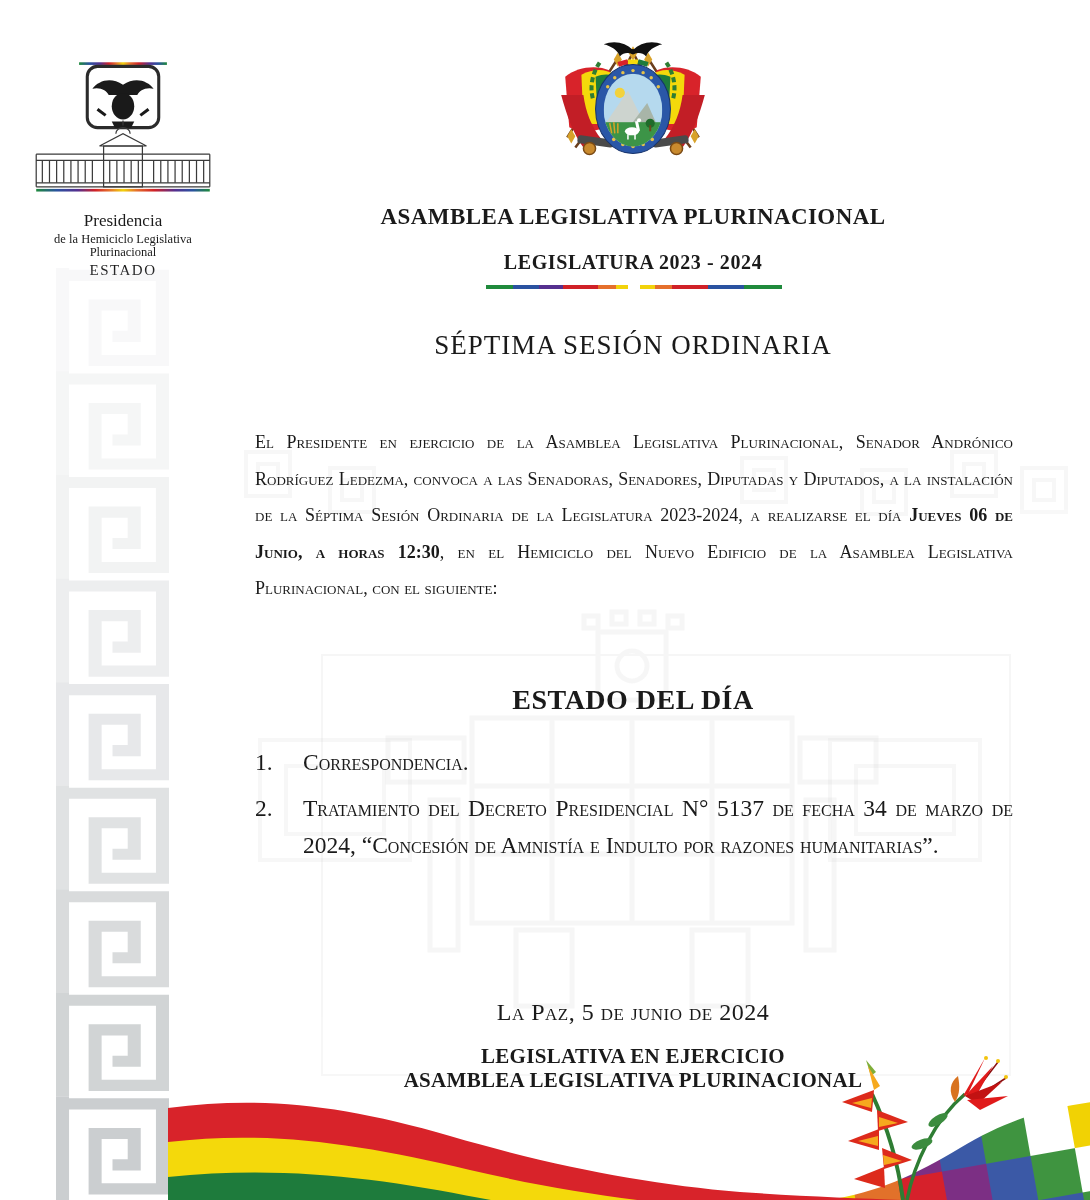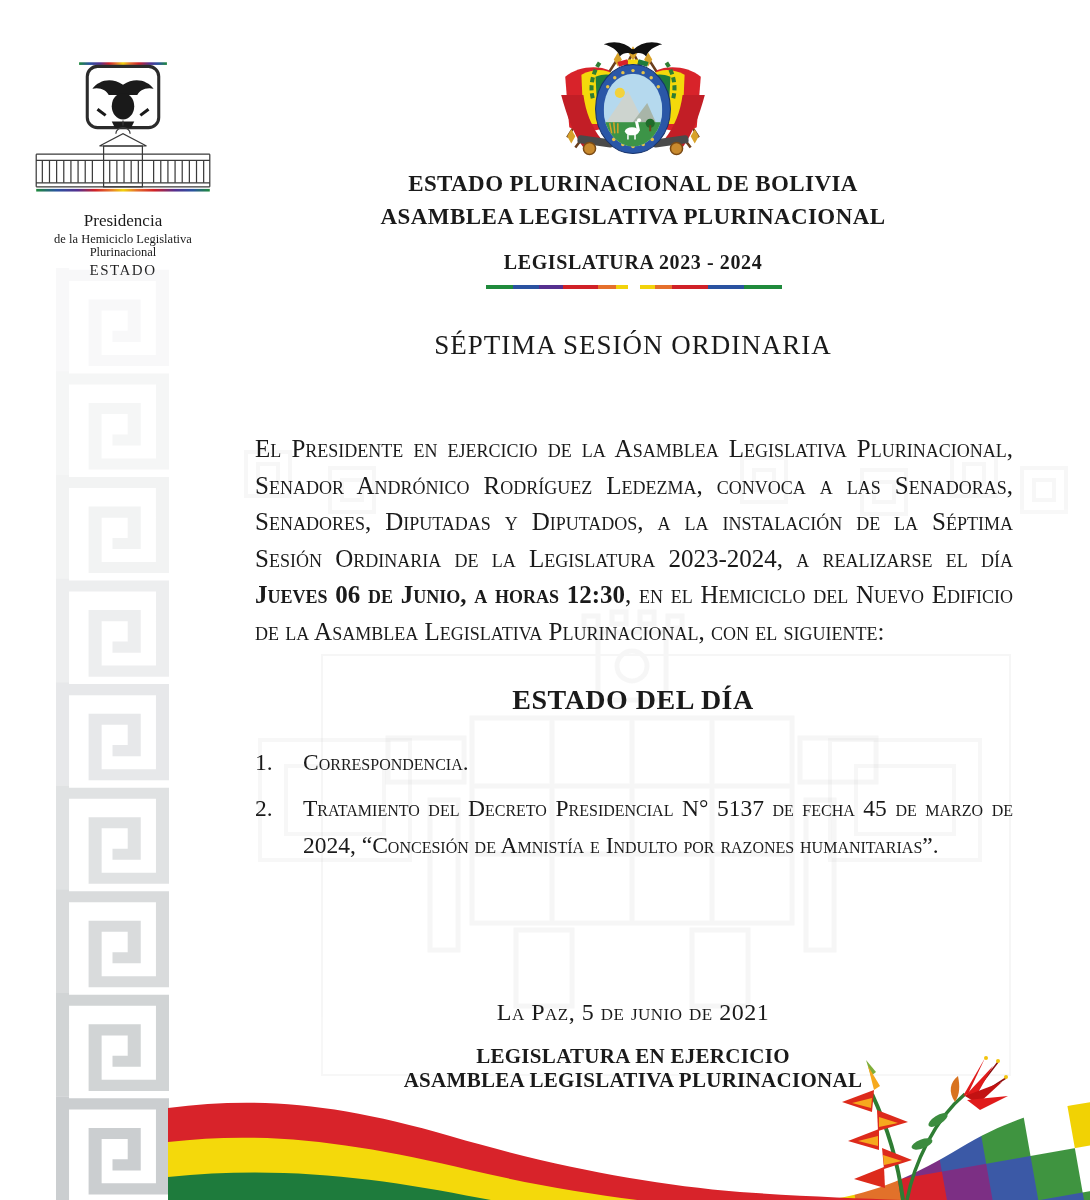--- a/index.html
+++ b/index.html
@@ -17,21 +17,21 @@
     top:285px;left:486px;width:296px;height:4px;
     background:linear-gradient(90deg,
       #1F8A3C 0 9%, #2A52A0 9% 18%, #55308F 18% 26%, #D02127 26% 38%,
       #E56F2C 38% 44%, #F2D30B 44% 48%, #FFFFFF 48% 52%, #F2D30B 52% 57%,
       #E56F2C 57% 63%, #D02127 63% 75%, #2A52A0 75% 87%, #1F8A3C 87% 100%);
   }
   .session{top:330px;font-size:27px;font-weight:normal;letter-spacing:1px;}
   .sc{font-variant:small-caps;}
   .para{
     left:255px;top:406px;width:758px;z-index:1;
-    font-size:25px;line-height:36.6px;text-align:justify;
+    font-size:18px;line-height:36.6px;text-align:justify;
   }
   .hl{font-weight:bold;}
   .orden{top:684px;font-size:28px;font-weight:bold;letter-spacing:.5px;z-index:1;}
   .agenda{left:255px;top:744px;width:758px;font-size:23.5px;line-height:37px;z-index:1;}
   .agenda-item{display:flex;}
   .agenda-item + .agenda-item{margin-top:9px;}
   .agenda-item .num{flex:none;width:48px;}
   .agenda-item .txt{flex:1;text-align:justify;}
   .dateline{top:999px;font-size:24px;letter-spacing:.5px;z-index:1;}
   .sig1{top:1044px;font-size:21px;font-weight:bold;letter-spacing:.3px;z-index:1;}
@@ -204,43 +204,42 @@
       <circle cx="102" cy="86" r="4.5" fill="#1f6b2a"></circle>
         <rect x="101" y="88" width="2" height="6" fill="#6b4a1d"></rect>
       <path d="M64,96 L62,86 M67,96 L66,85 M70,96 L70,86" stroke="#d8a22a" stroke-width="1.5"></path>
       <ellipse cx="84" cy="94" rx="7" ry="4" fill="#ffffff"></ellipse>
       <rect x="88" y="84" width="3" height="10" fill="#ffffff" transform="rotate(-12 89 89)"></rect>
       <circle cx="91" cy="83" r="2" fill="#ffffff"></circle>
       <path d="M80,97 V102 M87,97 V102" stroke="#ffffff" stroke-width="1.5"></path>
     </g>
   </svg>
 
-  <div class="abs centercol title1">ESTADO PLURINACIONAL DE BOLIVIA</div>
   <div class="abs centercol title2">ASAMBLEA LEGISLATIVA PLURINACIONAL</div>
   <div class="abs centercol legis">LEGISLATURA 2023 - 2024</div>
   <div class="abs divider"></div>
 
   <div class="abs centercol session">SÉPTIMA SESIÓN ORDINARIA</div>
 
   <p class="abs para sc"><span>El Presidente en ejercicio de la Asamblea Legislativa Plurinacional, Senador Andrónico Rodríguez Ledezma, convoca a las Senadoras, Senadores, Diputadas y Diputados, a la instalación de la Séptima Sesión Ordinaria de la Legislatura 2023-2024, a realizarse el día </span><span class="hl">Jueves 06 de Junio, a horas 12:30</span><span>, en el Hemiciclo del Nuevo Edificio de la Asamblea Legislativa Plurinacional, con el siguiente:</span></p>
 
   <div class="abs centercol orden">ESTADO DEL DÍA</div>
   <div class="abs agenda sc">
     <div class="agenda-item">
       <span class="num">1.</span>
       <span class="txt">Correspondencia.</span>
     </div>
     <div class="agenda-item">
       <span class="num">2.</span>
-      <span class="txt">Tratamiento del Decreto Presidencial N° 5137 de fecha 45 de marzo de 2024, “Concesión de Amnistía e Indulto por razones humanitarias”.</span>
+      <span class="txt">Tratamiento del Decreto Presidencial N° 5137 de fecha 34 de marzo de 2024, “Concesión de Amnistía e Indulto por razones humanitarias”.</span>
     </div>
   </div>
 
-  <div class="abs centercol dateline sc">La Paz, 5 de junio de 2021</div>
-  <div class="abs centercol sig1">LEGISLATURA EN EJERCICIO</div>
+  <div class="abs centercol dateline sc">La Paz, 5 de junio de 2024</div>
+  <div class="abs centercol sig1">LEGISLATIVA EN EJERCICIO</div>
   <div class="abs centercol sig2">ASAMBLEA LEGISLATIVA PLURINACIONAL</div>
 
   <svg class="abs deco-layer z3" viewBox="0 0 1090 1200" aria-hidden="true">
     <defs>
       <g id="wcol">
         <rect x="0" y="0" width="45" height="45" fill="#3F9440"></rect>
         <rect x="0" y="45" width="45" height="45" fill="#3B59A6"></rect>
         <rect x="0" y="90" width="45" height="45" fill="#7C2F84"></rect>
         <rect x="0" y="135" width="45" height="45" fill="#D6212B"></rect>
         <rect x="0" y="180" width="45" height="45" fill="#E2712A"></rect>

